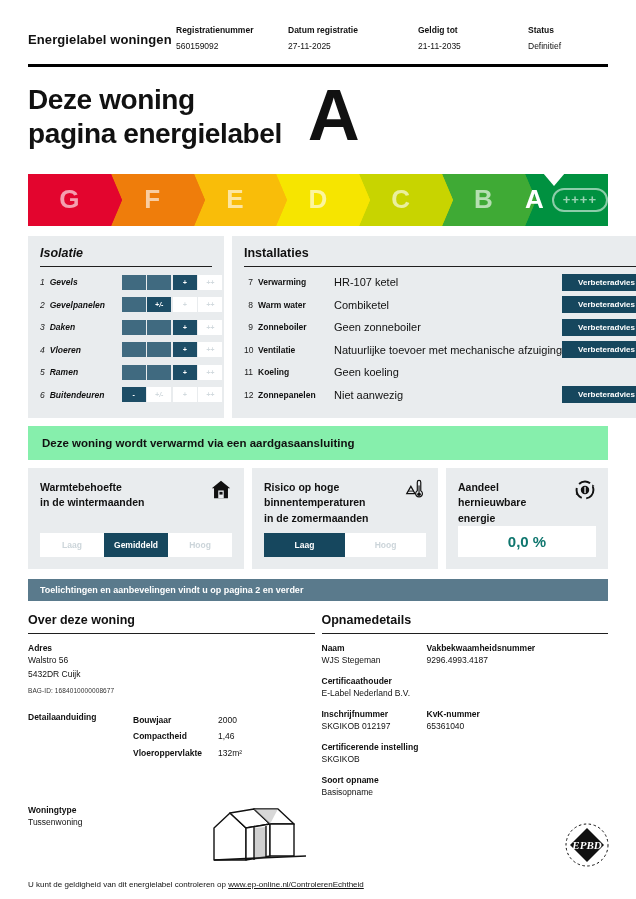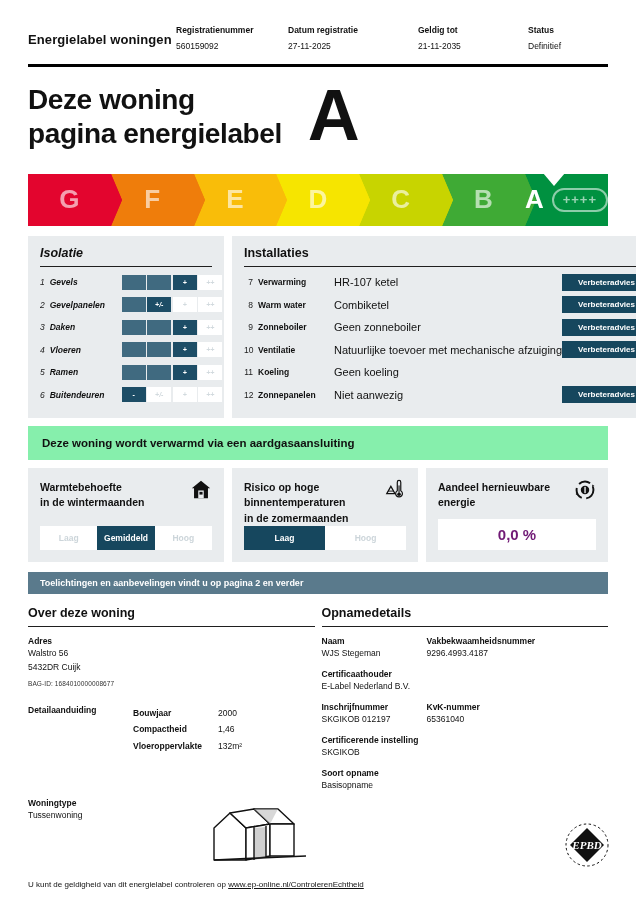--- a/index.html
+++ b/index.html
@@ -92,34 +92,34 @@
 
   
   .gasbar {
     margin: 8px 8px 0 8px; background: #86efac; padding: 11px 14px;
     font-size: 11.5px; font-weight: bold;
   }
 
   
   .cards { display: flex; gap: 8px; margin: 8px 8px 0 8px; }
   .card { background: #e9ecee; padding: 12px 12px 12px 12px; position: relative; display: flex; flex-direction: column; }
-  .card.c1 { width: 196px; }
+  .card.c1 { width: 216px; }
   .card.c2 { width: 186px; }
   .card.c3 { flex: 1; }
   .card-t { font-size: 10.5px; font-weight: bold; line-height: 1.45; padding-right: 28px; }
   .card-icon { position: absolute; right: 12px; top: 11px; }
   .choices { display: flex; margin-top: auto; }
   .choice {
     flex: 1; text-align: center; font-size: 8.5px; font-weight: bold;
     padding: 7px 0; background: #ffffff; color: #ccd5da;
   }
   .choice.sel { background: #16475e; color: #ffffff; }
   .pctbox {
     margin-top: auto; background: #ffffff; text-align: center;
-    padding: 7px 8px; font-size: 15px; font-weight: bold; color: #701a75;
+    padding: 7px 8px; font-size: 15px; font-weight: bold; color: #0f766e;
   }
 
   
   .strip {
     margin: 10px 8px 0 8px; background: #5a7a8c; color: #ffffff;
     font-size: 9px; font-weight: bold; padding: 6px 12px;
   }
 
   
   .bottom { display: flex; gap: 7px; margin: 12px 8px 0 8px; }

